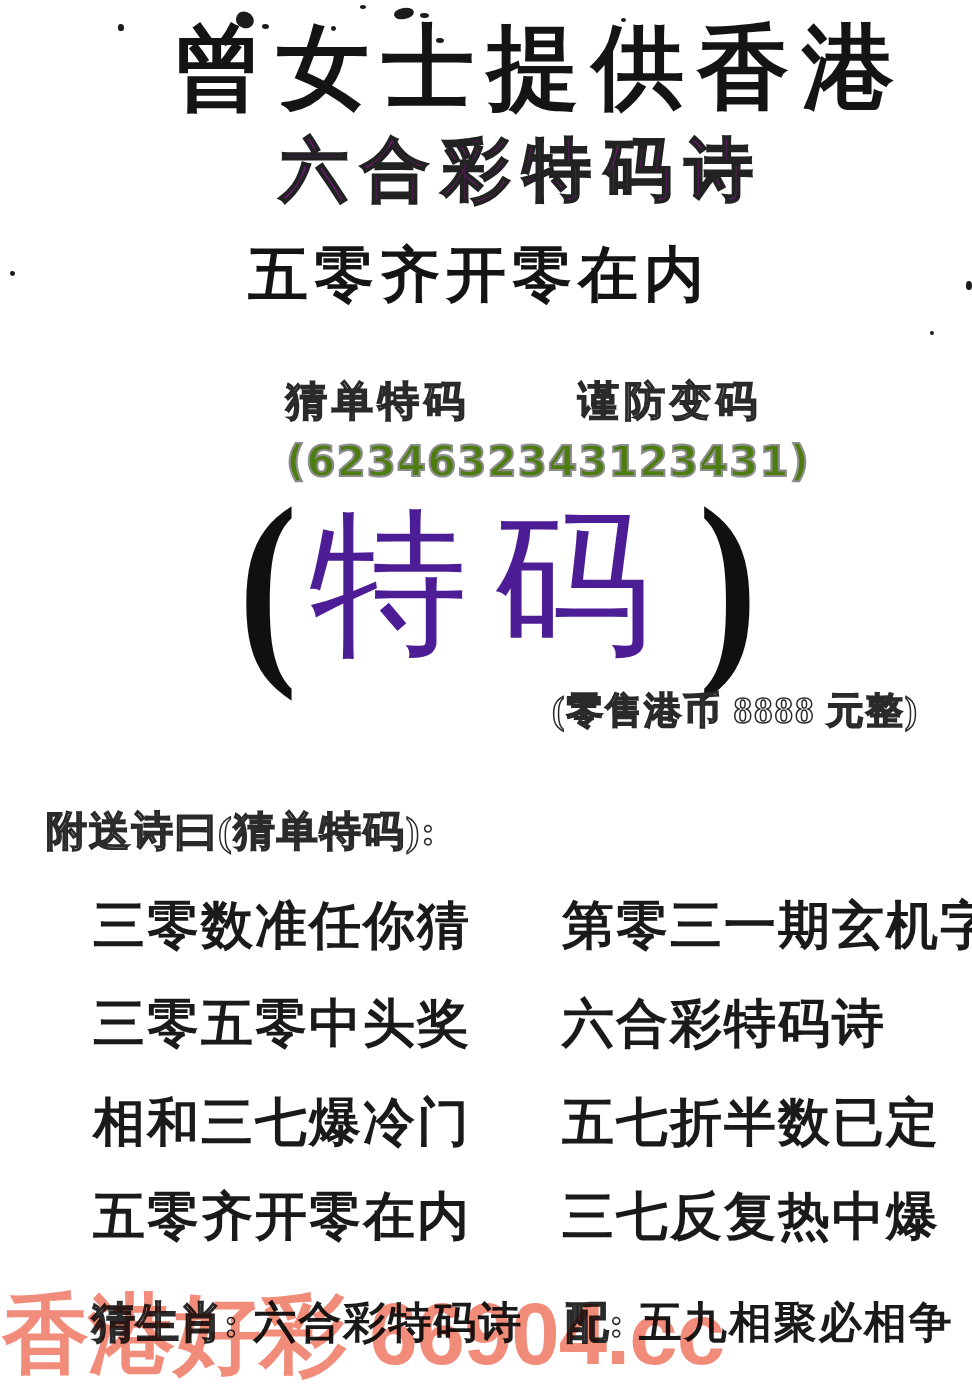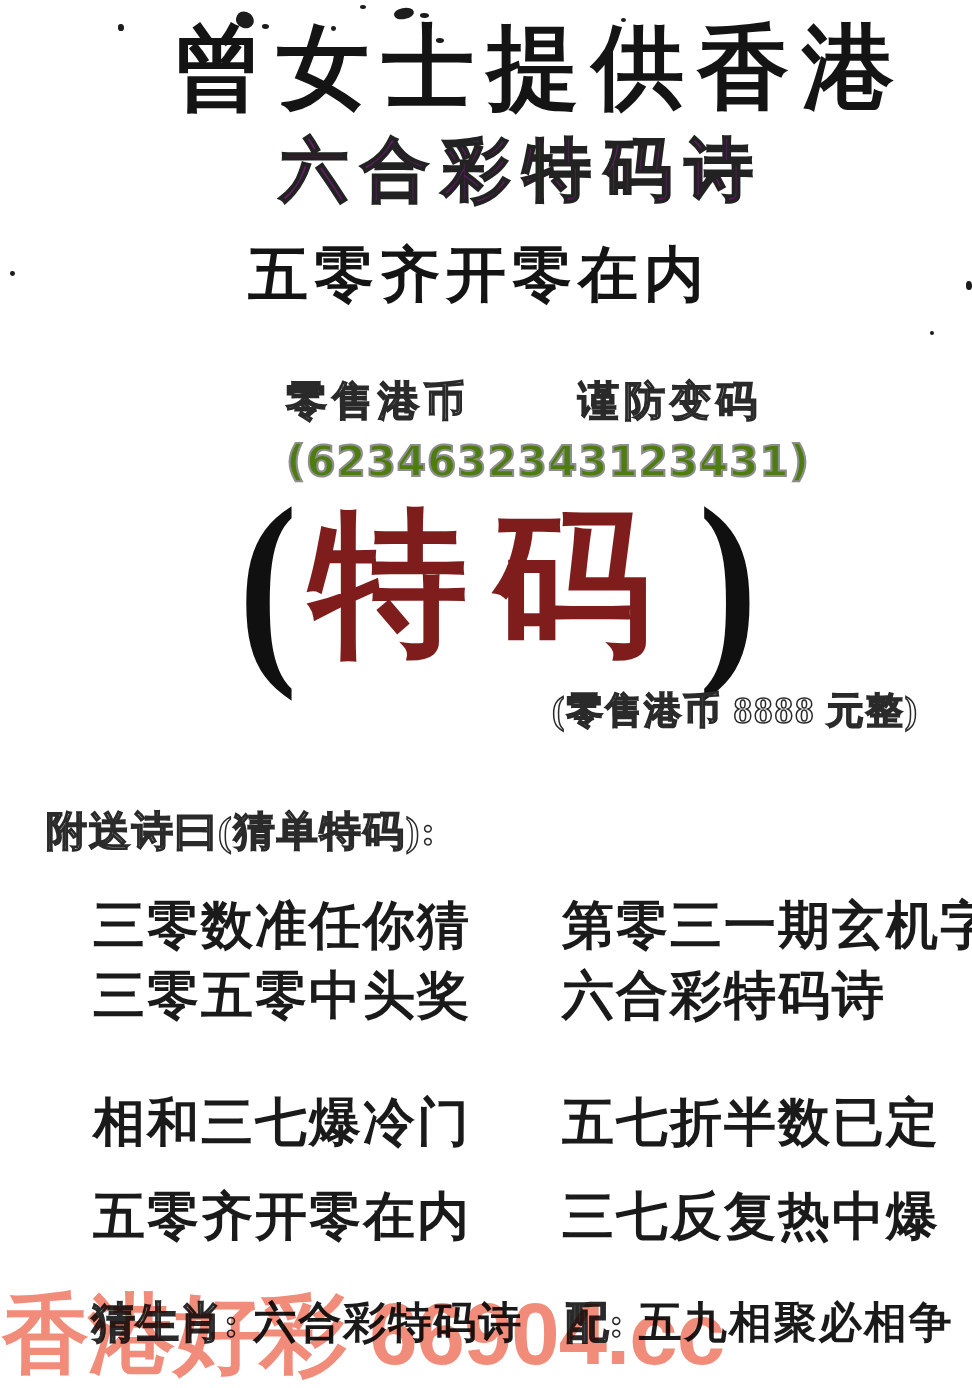--- a/index.html
+++ b/index.html
@@ -58,33 +58,33 @@
     top: 492px; left: 232px;
     display: flex; align-items: center;
   }
   .main-paren {
     font-size: 215px; font-weight: 700; color: #101010;
     line-height: 0.85; transform: scaleX(0.82);
   }
   .main-paren-open  { margin-right: 6px; }
   .main-paren-close { margin-left: 14px; }
   .main-word {
-    font-size: 158px; font-weight: 700; color: #7f1d1d;
+    font-size: 158px; font-weight: 400; color: #4c1d95;
     letter-spacing: 26px; margin-top: 4px;
   }
 
   .price-line { top: 692px; left: 552px; font-size: 37px; letter-spacing: 2px; }
 
   .poem-header { top: 811px; left: 46px; font-size: 41px; letter-spacing: 2px; }
 
   .poem { font-size: 52px; letter-spacing: 2px; }
   .pl { left: 93px; }
   .pr { left: 562px; }
   .row1 { top: 900px; }
-  .row2 { top: 970px; }
+  .row2 { top: 998px; }
   .row3 { top: 1097px; font-family: Liberation Serif, serif; }
   .row4 { top: 1191px; }
 
   .bottom-row {
     top: 1301px; left: 92px;
     display: flex; align-items: baseline; gap: 14px;
     font-size: 43px;
   }
   .bottom-row .hollow-thin { letter-spacing: 1px; }
   .bottom-row .kai { letter-spacing: 2px; }
@@ -121,21 +121,21 @@
   <div class="speck" style="left:436px; top:38px;  width:8px;  height:5px;"></div>
   <div class="speck" style="left:621px; top:18px;  width:5px;  height:4px;"></div>
   <div class="speck" style="left:966px; top:281px; width:6px;  height:9px;"></div>
   <div class="speck" style="left:930px; top:331px; width:4px;  height:4px;"></div>
   <div class="speck" style="left:10px;  top:271px; width:5px;  height:5px;"></div>
 
   <div class="abs solid title1">曾女士提供香港</div>
   <div class="abs hollow title2">六合彩特码诗</div>
   <div class="abs solid title3">五零齐开零在内</div>
 
-  <div class="abs hollow-thin label-left">零售港币</div>
+  <div class="abs hollow-thin label-left">猜单特码</div>
   <div class="abs hollow-thin label-right">谨防变码</div>
 
   <div class="abs bubble code-line">(6234632343123431)</div>
 
   <div class="abs main-row">
     <span class="main-paren main-paren-open">(</span>
     <span class="main-word">特码</span>
     <span class="main-paren main-paren-close">)</span>
   </div>
 

